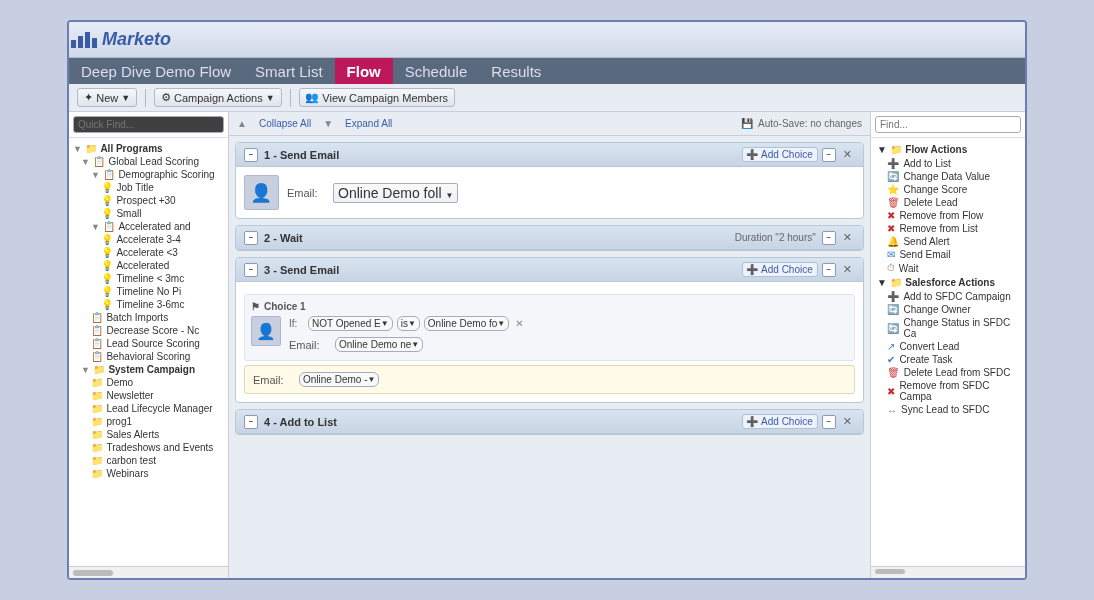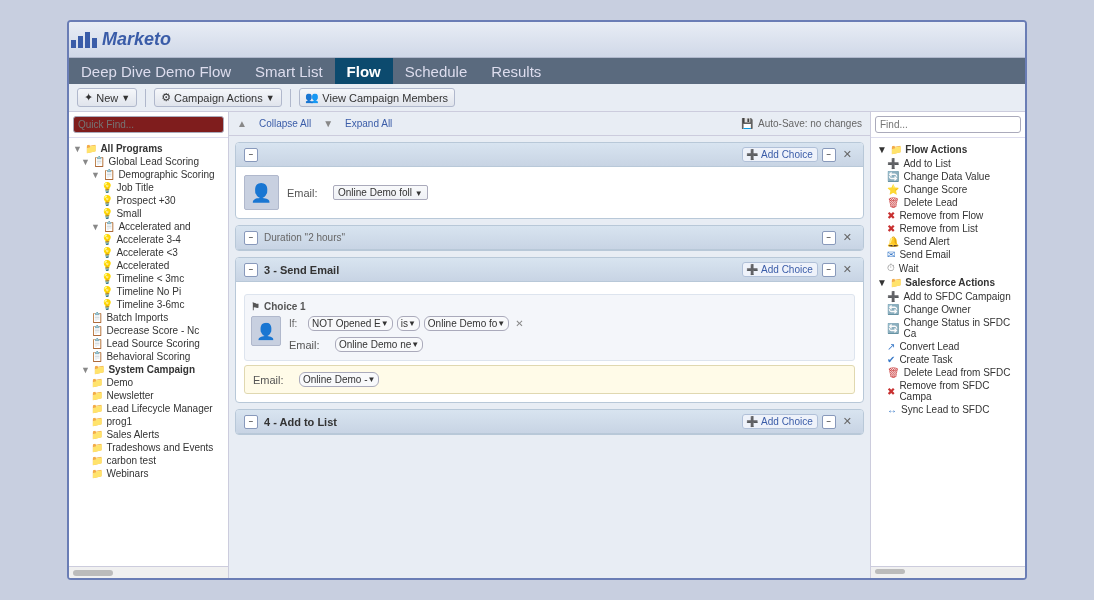--- a/index.html
+++ b/index.html
@@ -80,21 +80,21 @@
     .sec-tab {
       padding: 4px 12px;
       color: #dde;
       font-size: 15px;
       cursor: pointer;
       height: 26px;
       display: flex;
       align-items: center;
     }
     .sec-tab.active {
-      background: #0c4a6e;
+      background: #be185d;
       color: #fff;
       font-weight: bold;
     }
     
     .toolbar {
       background: #e8edf4;
       border-bottom: 1px solid #ccd;
       display: flex;
       align-items: center;
       padding: 3px 8px;
@@ -133,21 +133,21 @@
     .sidebar-search {
       padding: 4px;
       border-bottom: 1px solid #dde;
     }
     .sidebar-search input {
       width: 100%;
       padding: 2px 4px;
       border: 1px solid #aab;
       border-radius: 3px;
       font-size: 10px;
-      background: #7f1d1d;
+      background: #404040;
       color: #999;
     }
     .sidebar-tree {
       flex: 1;
       overflow-y: auto;
       padding: 4px 0;
     }
     .tree-item {
       display: flex;
       align-items: center;
@@ -286,21 +286,21 @@
     }
     .step-row label {
       color: #555;
       min-width: 40px;
     }
     .step-select {
       border: 1px solid #aab;
       border-radius: 2px;
       padding: 1px 4px;
       background: linear-gradient(to bottom, #f8f9fb, #eff1f5);
-      font-size: 10px;
+      font-size: 14px;
       color: #333;
     }
     .step-select-arrow::after { content: " ▼"; font-size: 8px; }
     
     .choice-section {
       background: #f4f6fa;
       border: 1px solid #dde4ee;
       border-radius: 3px;
       padding: 6px;
       margin: 4px 0;
@@ -583,20 +583,23 @@
         <div class="autosave">
           <span>💾</span>
           <span>Auto-Save: no changes</span>
         </div>
       </div>
       <div class="flow-content">
 
         <div class="flow-step">
           <div class="step-header">
             <div class="step-icon">−</div>
+            <span class="step-title">
+              <span>1</span> - <span>Send Email</span>
+            </span>
             <div class="step-actions">
               <div class="step-action-btn">
                 <span>➕</span>
                 <span>Add Choice</span>
               </div>
               <span class="step-icon">−</span>
               <span class="step-close">✕</span>
             </div>
           </div>
           <div class="step-body">
@@ -608,20 +611,23 @@
                   <span>Online Demo foll</span>
                 </div>
               </div>
             </div>
           </div>
         </div>
 
         <div class="flow-step">
           <div class="step-header">
             <div class="step-icon">−</div>
+            <span class="step-title">
+              <span>2</span> - <span>Wait</span>
+            </span>
             <span class="step-subtitle">Duration "2 hours"</span>
             <div class="step-actions">
               <span class="step-icon">−</span>
               <span class="step-close">✕</span>
             </div>
           </div>
         </div>
 
         <div class="flow-step">
           <div class="step-header">

